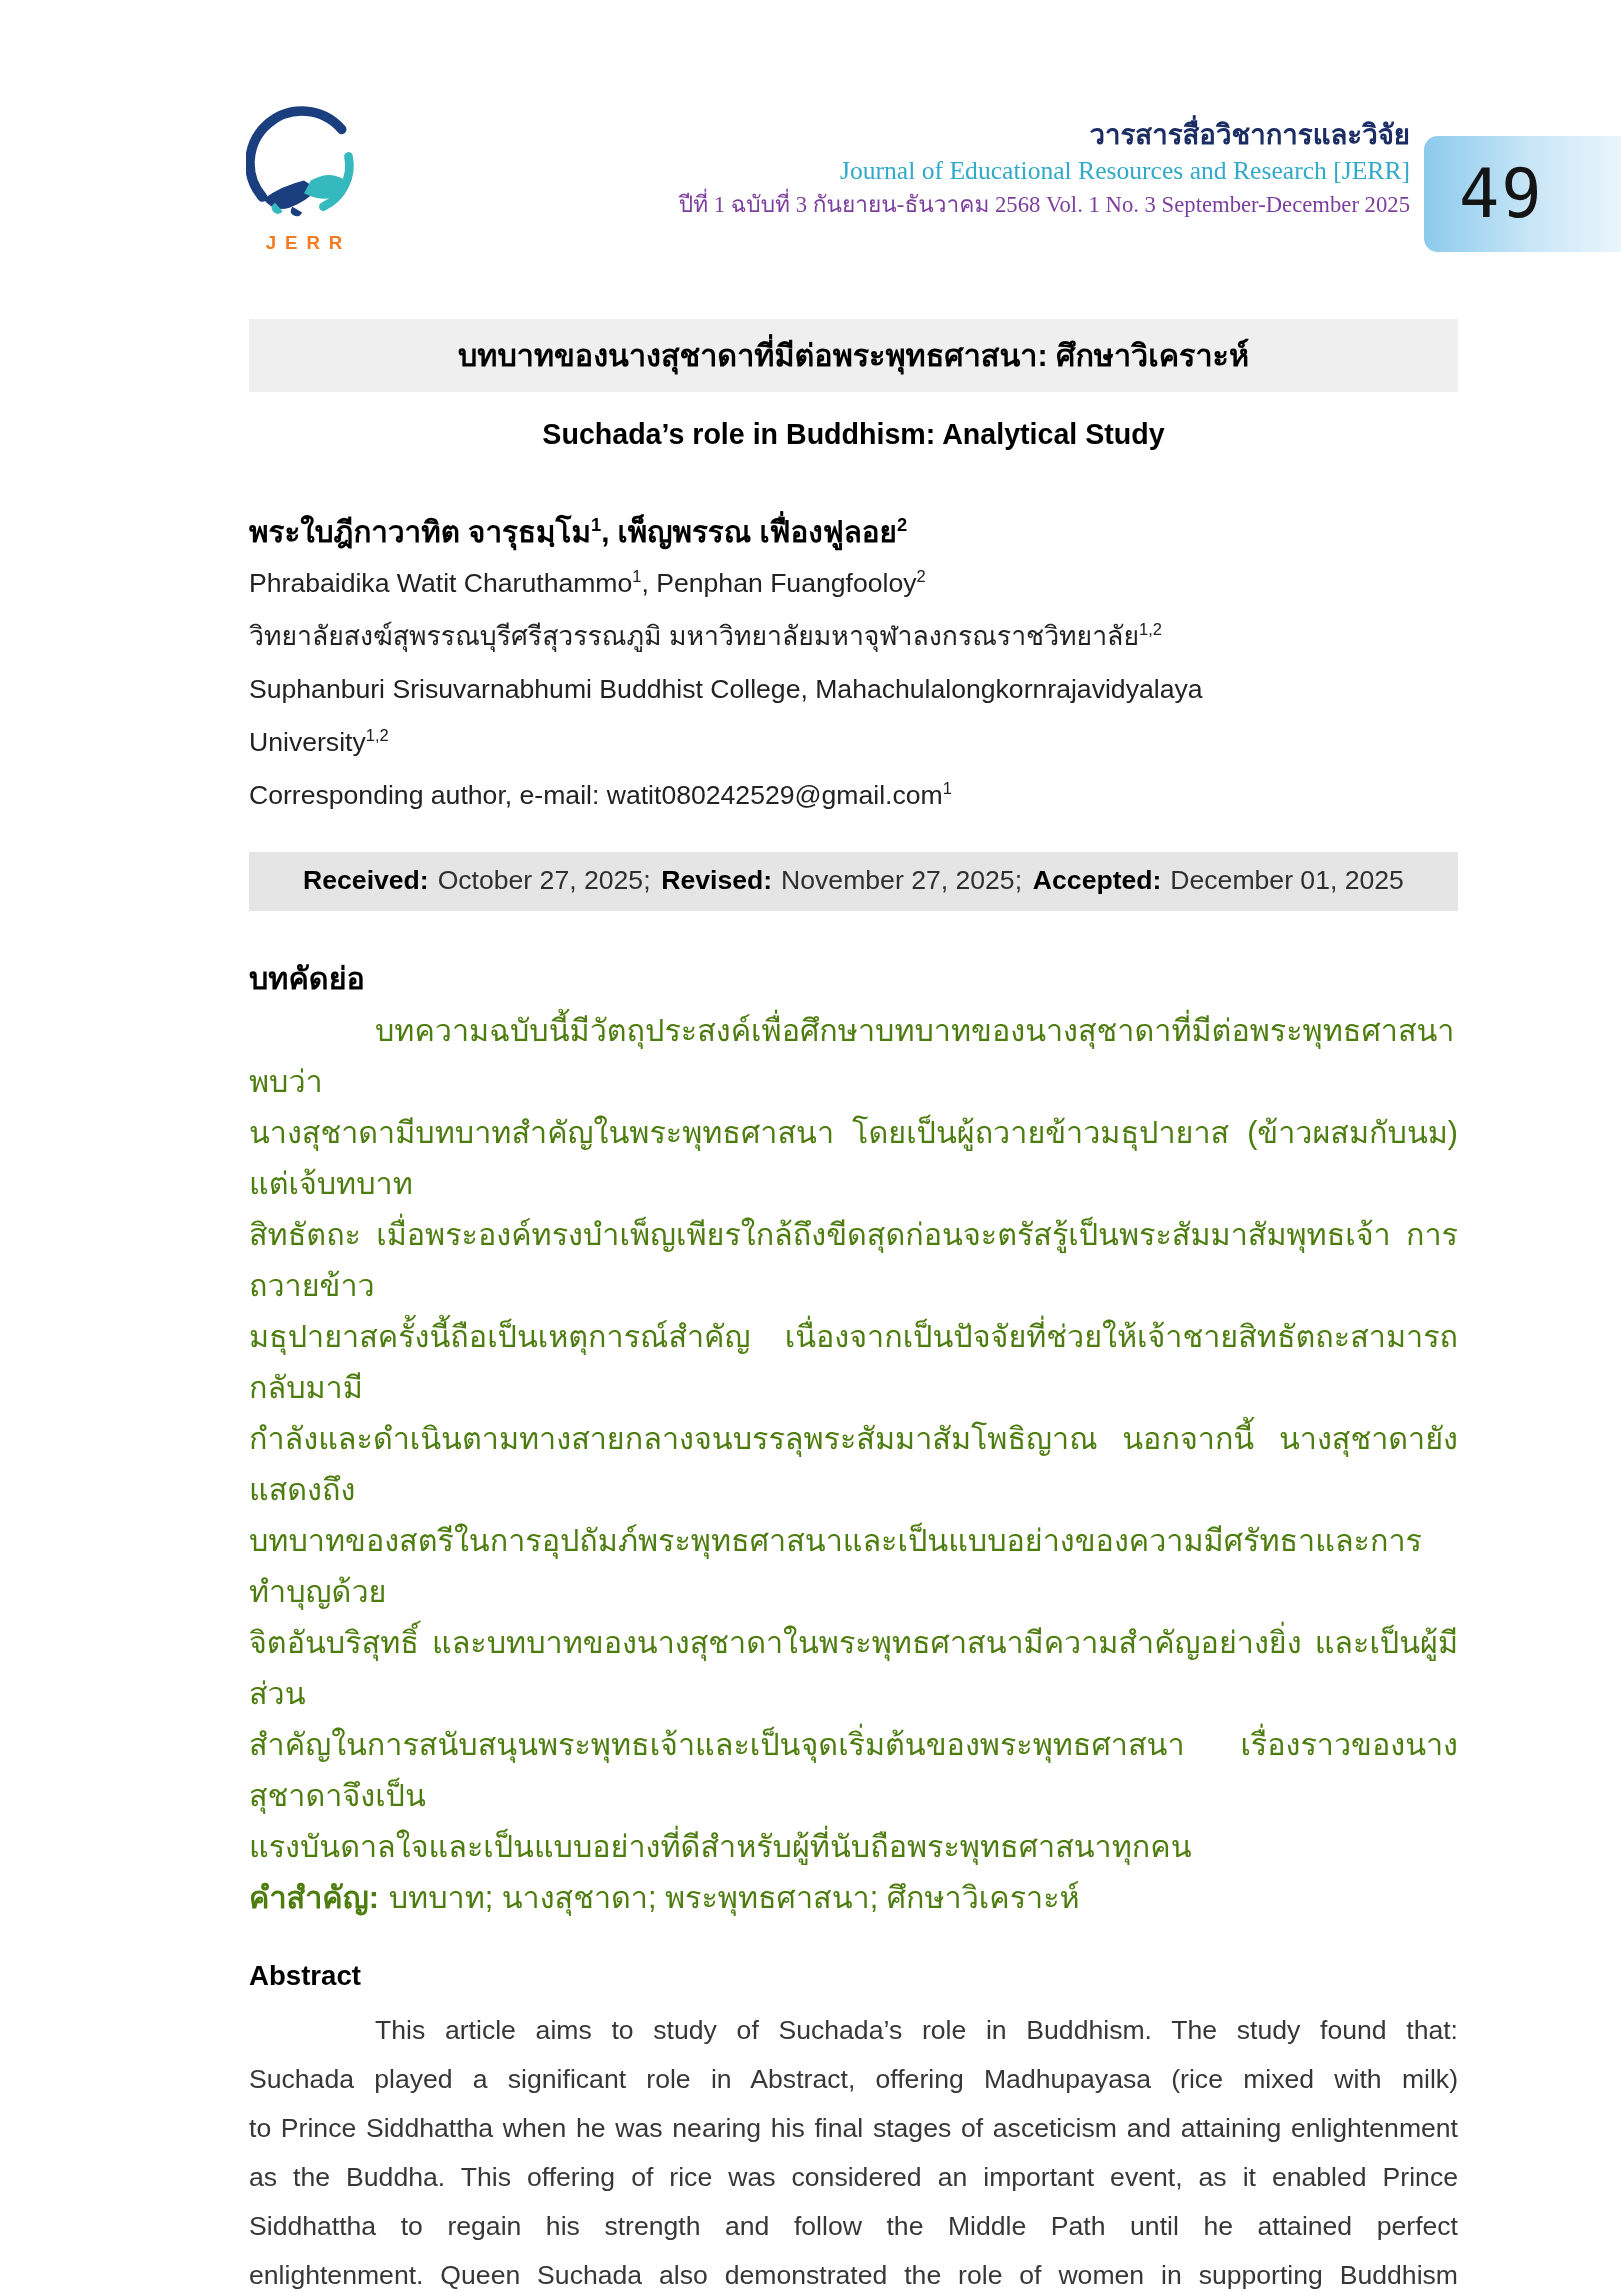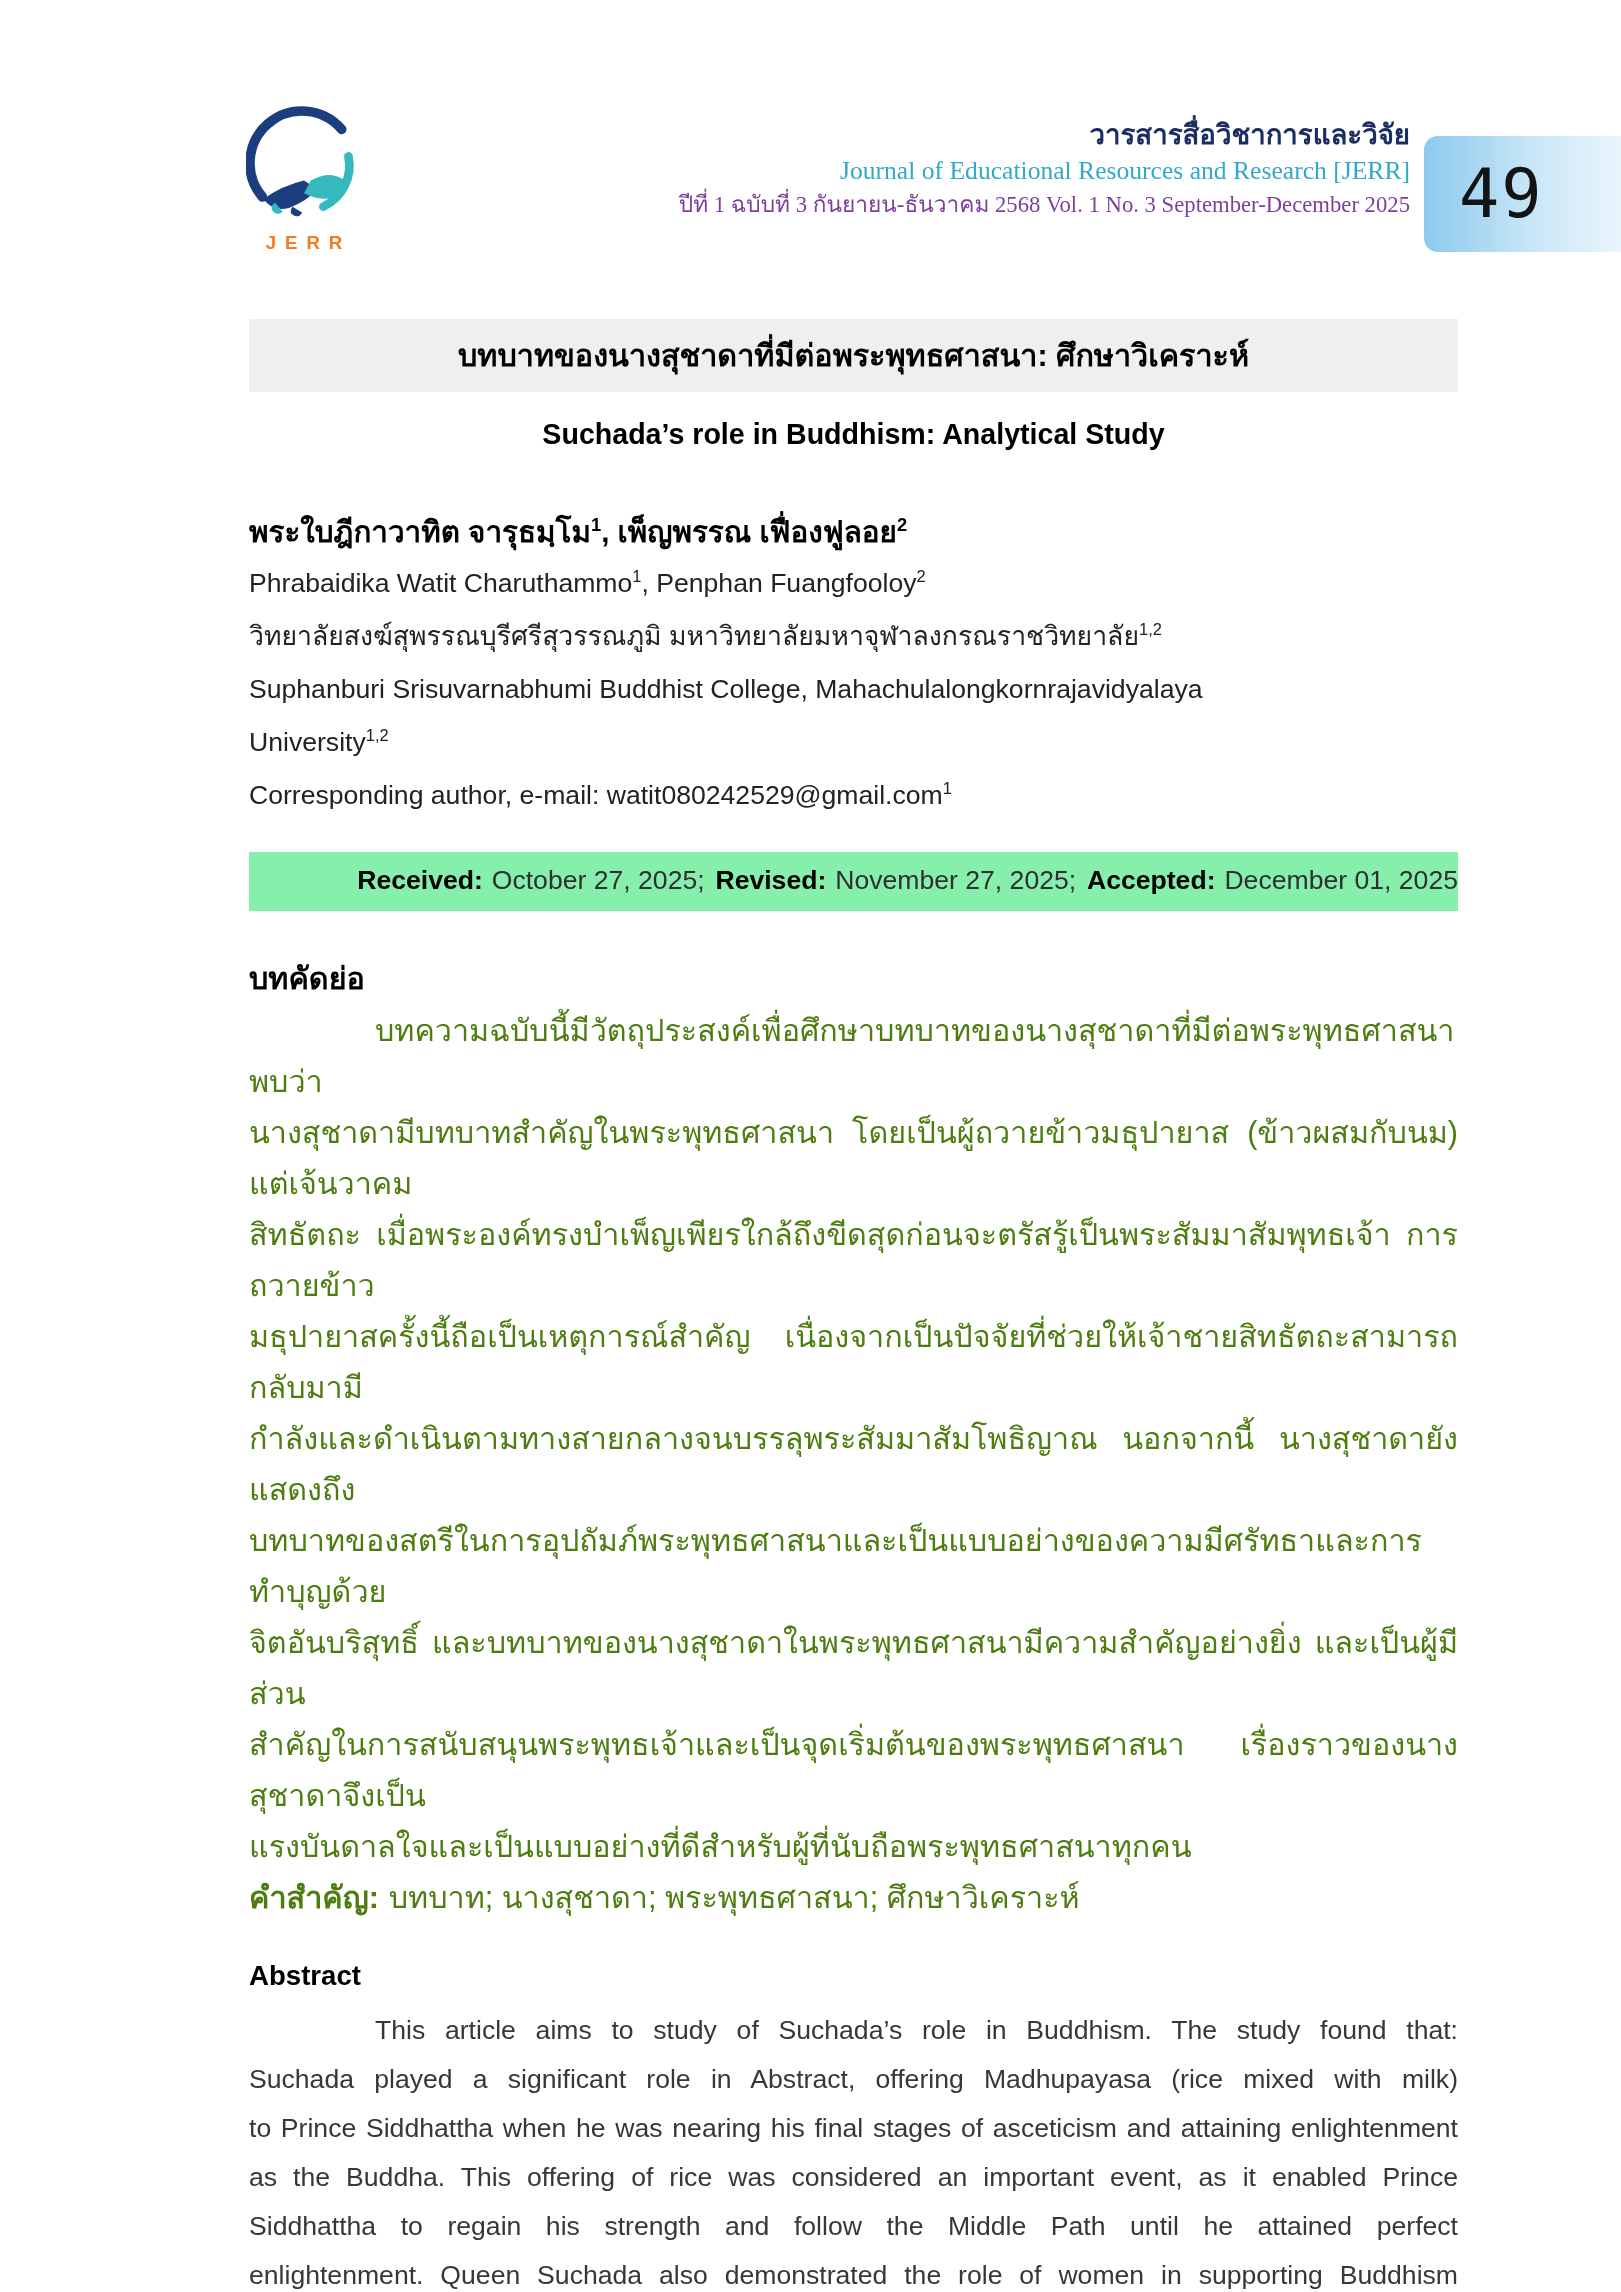--- a/index.html
+++ b/index.html
@@ -36,21 +36,21 @@
     background:#efefef; text-align:center;
     padding:17px 0; font-size:30.5px; font-weight:700; line-height:39px; color:#000;
   }
   .title-en { text-align:center; font-size:28.6px; font-weight:700; margin-top:23.6px; line-height:37px; color:#000; }
   .cline { text-align:left; line-height:39px; margin-top:13.8px; font-size:26.6px; color:#222; }
   .cline.first { margin-top:59px; }
   .cline.bold-th { font-size:29.6px; font-weight:700; color:#000; }
   sup { font-size:0.62em; vertical-align:super; line-height:0; }
   
   .received {
-    margin-top:37px; background:#86efac; text-align:right;
+    margin-top:37px; background:#e5e5e5; text-align:center;
     padding:12.8px 0 13.8px; font-size:26.6px; line-height:32.5px; color:#2f2f2f;
   }
   .rv-l { font-weight:700; color:#000; margin-right:8.9px; }
   .rv-v { margin-right:10.8px; }
   .rv-v:last-child { margin-right:0; }
   
   .sec-h-th { font-size:30.5px; font-weight:700; margin-top:47px; line-height:41px; color:#000; }
   .p-th { margin-top:6px; font-size:30.5px; color:#4d7c0f; }
   .p-th .ln { line-height:51px; text-align:justify; text-align-last:justify; }
   .p-th .ln.first { text-indent:126px; }
@@ -121,21 +121,21 @@
       <span>Corresponding author, e-mail: watit080242529@gmail.com</span><sup>1</sup>
     </div>
 
     <div class="received">
       <span class="rv-l">Received:</span><span class="rv-v">October 27, 2025;</span><span class="rv-l">Revised:</span><span class="rv-v">November 27, 2025;</span><span class="rv-l">Accepted:</span><span class="rv-v">December 01, 2025</span>
     </div>
 
     <div class="sec-h-th">บทคัดย่อ</div>
     <div class="p-th">
       <div class="ln first">บทความฉบับนี้มีวัตถุประสงค์เพื่อศึกษาบทบาทของนางสุชาดาที่มีต่อพระพุทธศาสนา พบว่า</div>
-      <div class="ln">นางสุชาดามีบทบาทสำคัญในพระพุทธศาสนา โดยเป็นผู้ถวายข้าวมธุปายาส (ข้าวผสมกับนม) แต่เจ้นวาคม</div>
+      <div class="ln">นางสุชาดามีบทบาทสำคัญในพระพุทธศาสนา โดยเป็นผู้ถวายข้าวมธุปายาส (ข้าวผสมกับนม) แต่เจ้บทบาท</div>
       <div class="ln">สิทธัตถะ เมื่อพระองค์ทรงบำเพ็ญเพียรใกล้ถึงขีดสุดก่อนจะตรัสรู้เป็นพระสัมมาสัมพุทธเจ้า การถวายข้าว</div>
       <div class="ln">มธุปายาสครั้งนี้ถือเป็นเหตุการณ์สำคัญ เนื่องจากเป็นปัจจัยที่ช่วยให้เจ้าชายสิทธัตถะสามารถกลับมามี</div>
       <div class="ln">กำลังและดำเนินตามทางสายกลางจนบรรลุพระสัมมาสัมโพธิญาณ นอกจากนี้ นางสุชาดายังแสดงถึง</div>
       <div class="ln">บทบาทของสตรีในการอุปถัมภ์พระพุทธศาสนาและเป็นแบบอย่างของความมีศรัทธาและการทำบุญด้วย</div>
       <div class="ln">จิตอันบริสุทธิ์ และบทบาทของนางสุชาดาในพระพุทธศาสนามีความสำคัญอย่างยิ่ง และเป็นผู้มีส่วน</div>
       <div class="ln">สำคัญในการสนับสนุนพระพุทธเจ้าและเป็นจุดเริ่มต้นของพระพุทธศาสนา เรื่องราวของนางสุชาดาจึงเป็น</div>
       <div class="ln last">แรงบันดาลใจและเป็นแบบอย่างที่ดีสำหรับผู้ที่นับถือพระพุทธศาสนาทุกคน</div>
       <div class="kw-th">
         <span class="kw-l">คำสำคัญ:</span><span>บทบาท; นางสุชาดา; พระพุทธศาสนา; ศึกษาวิเคราะห์</span>
       </div>

